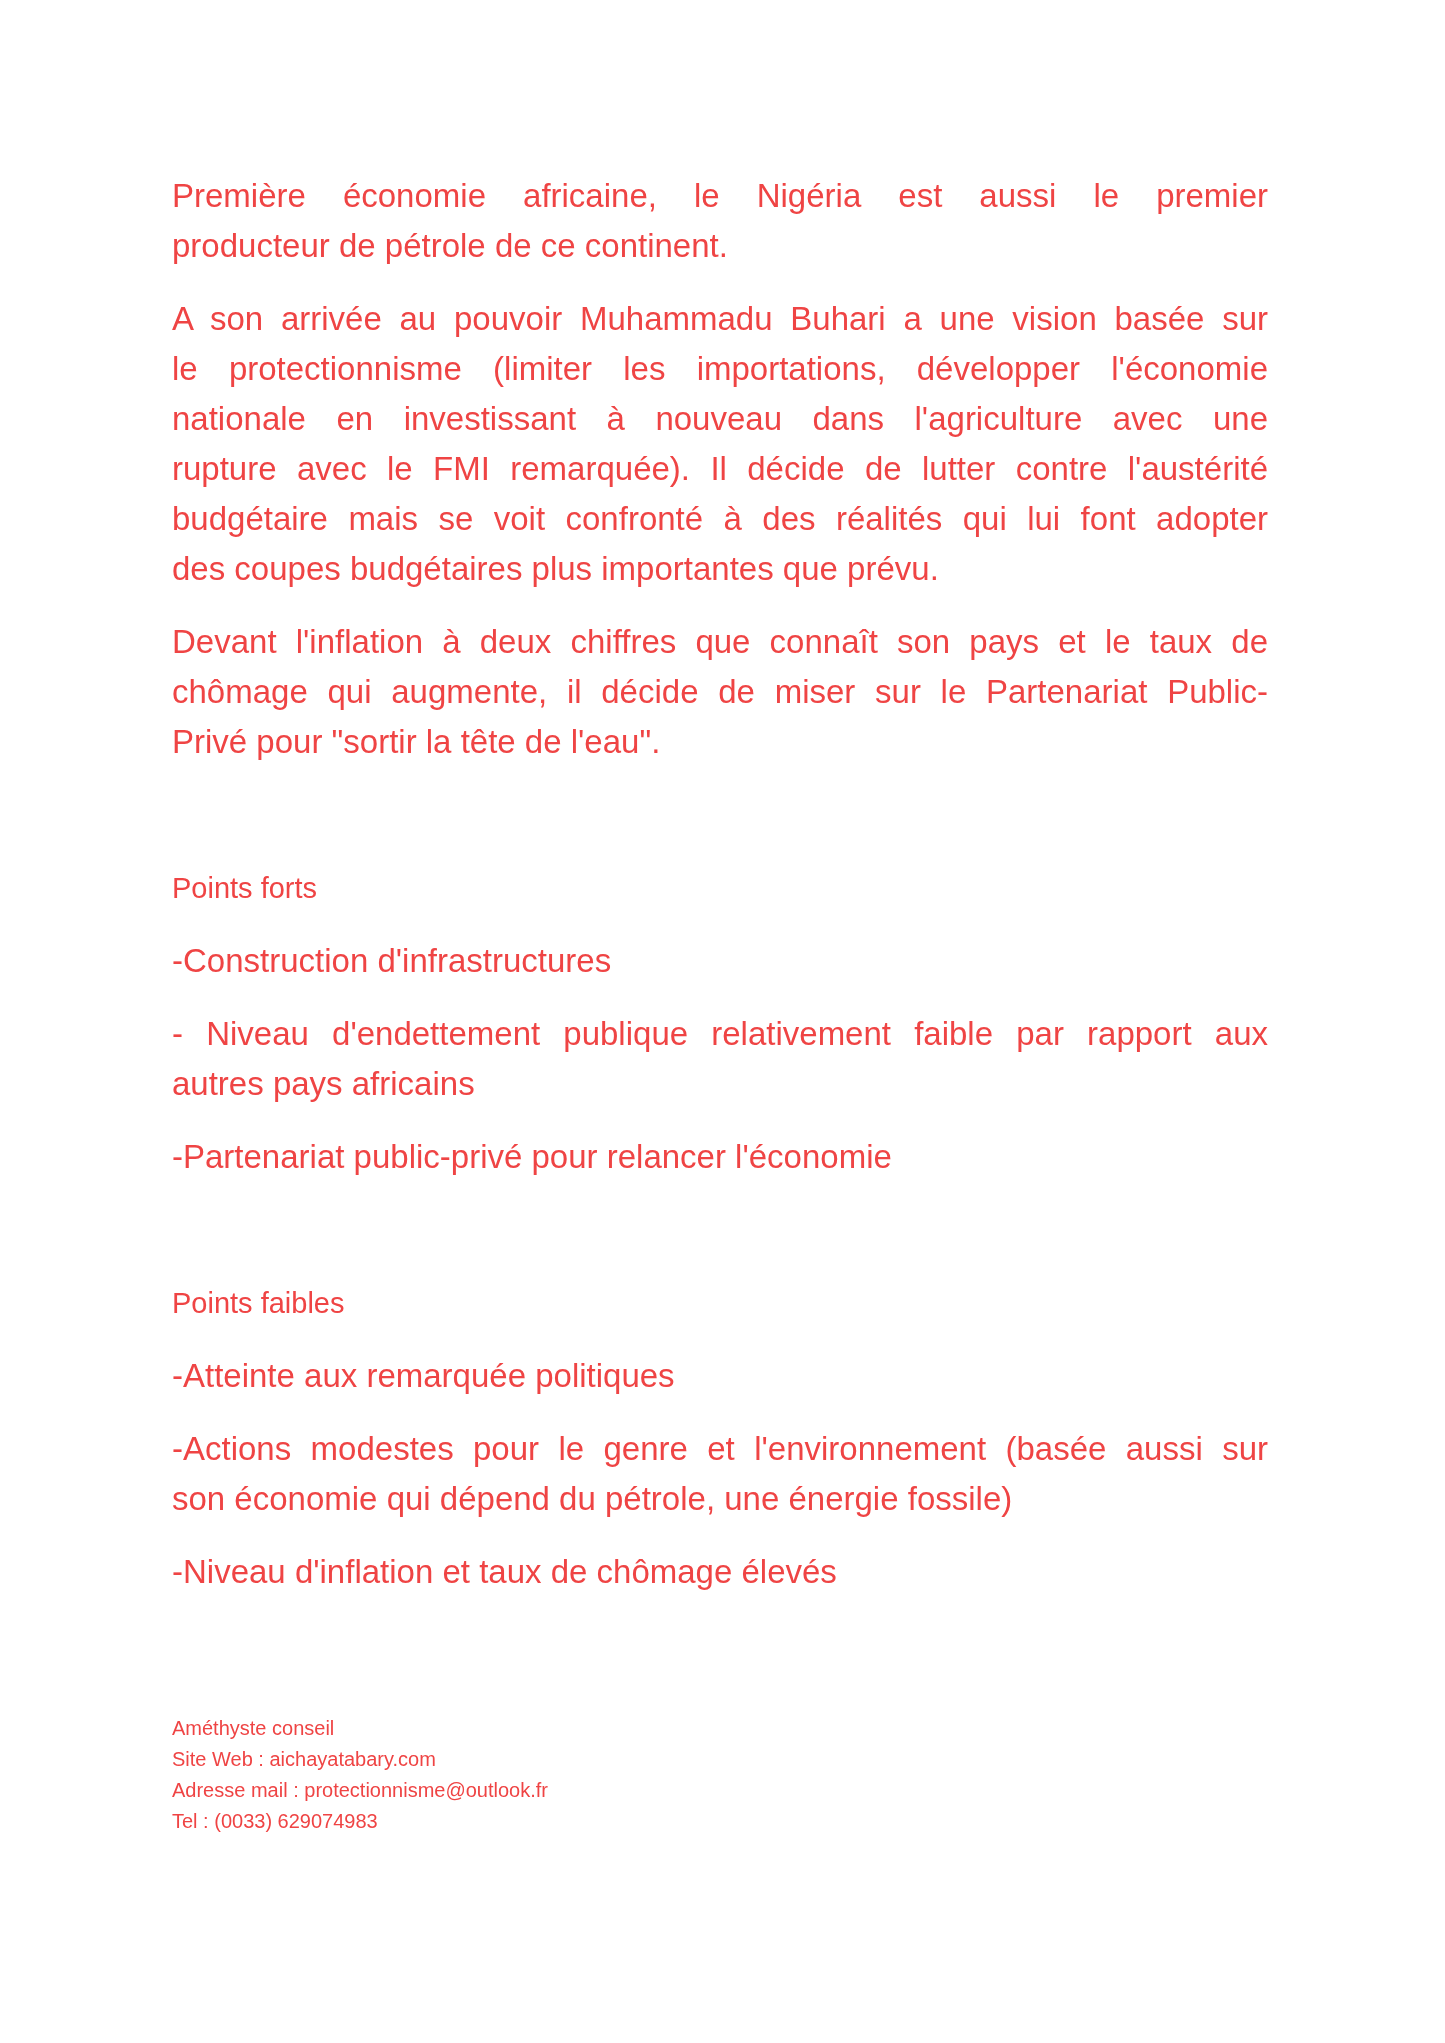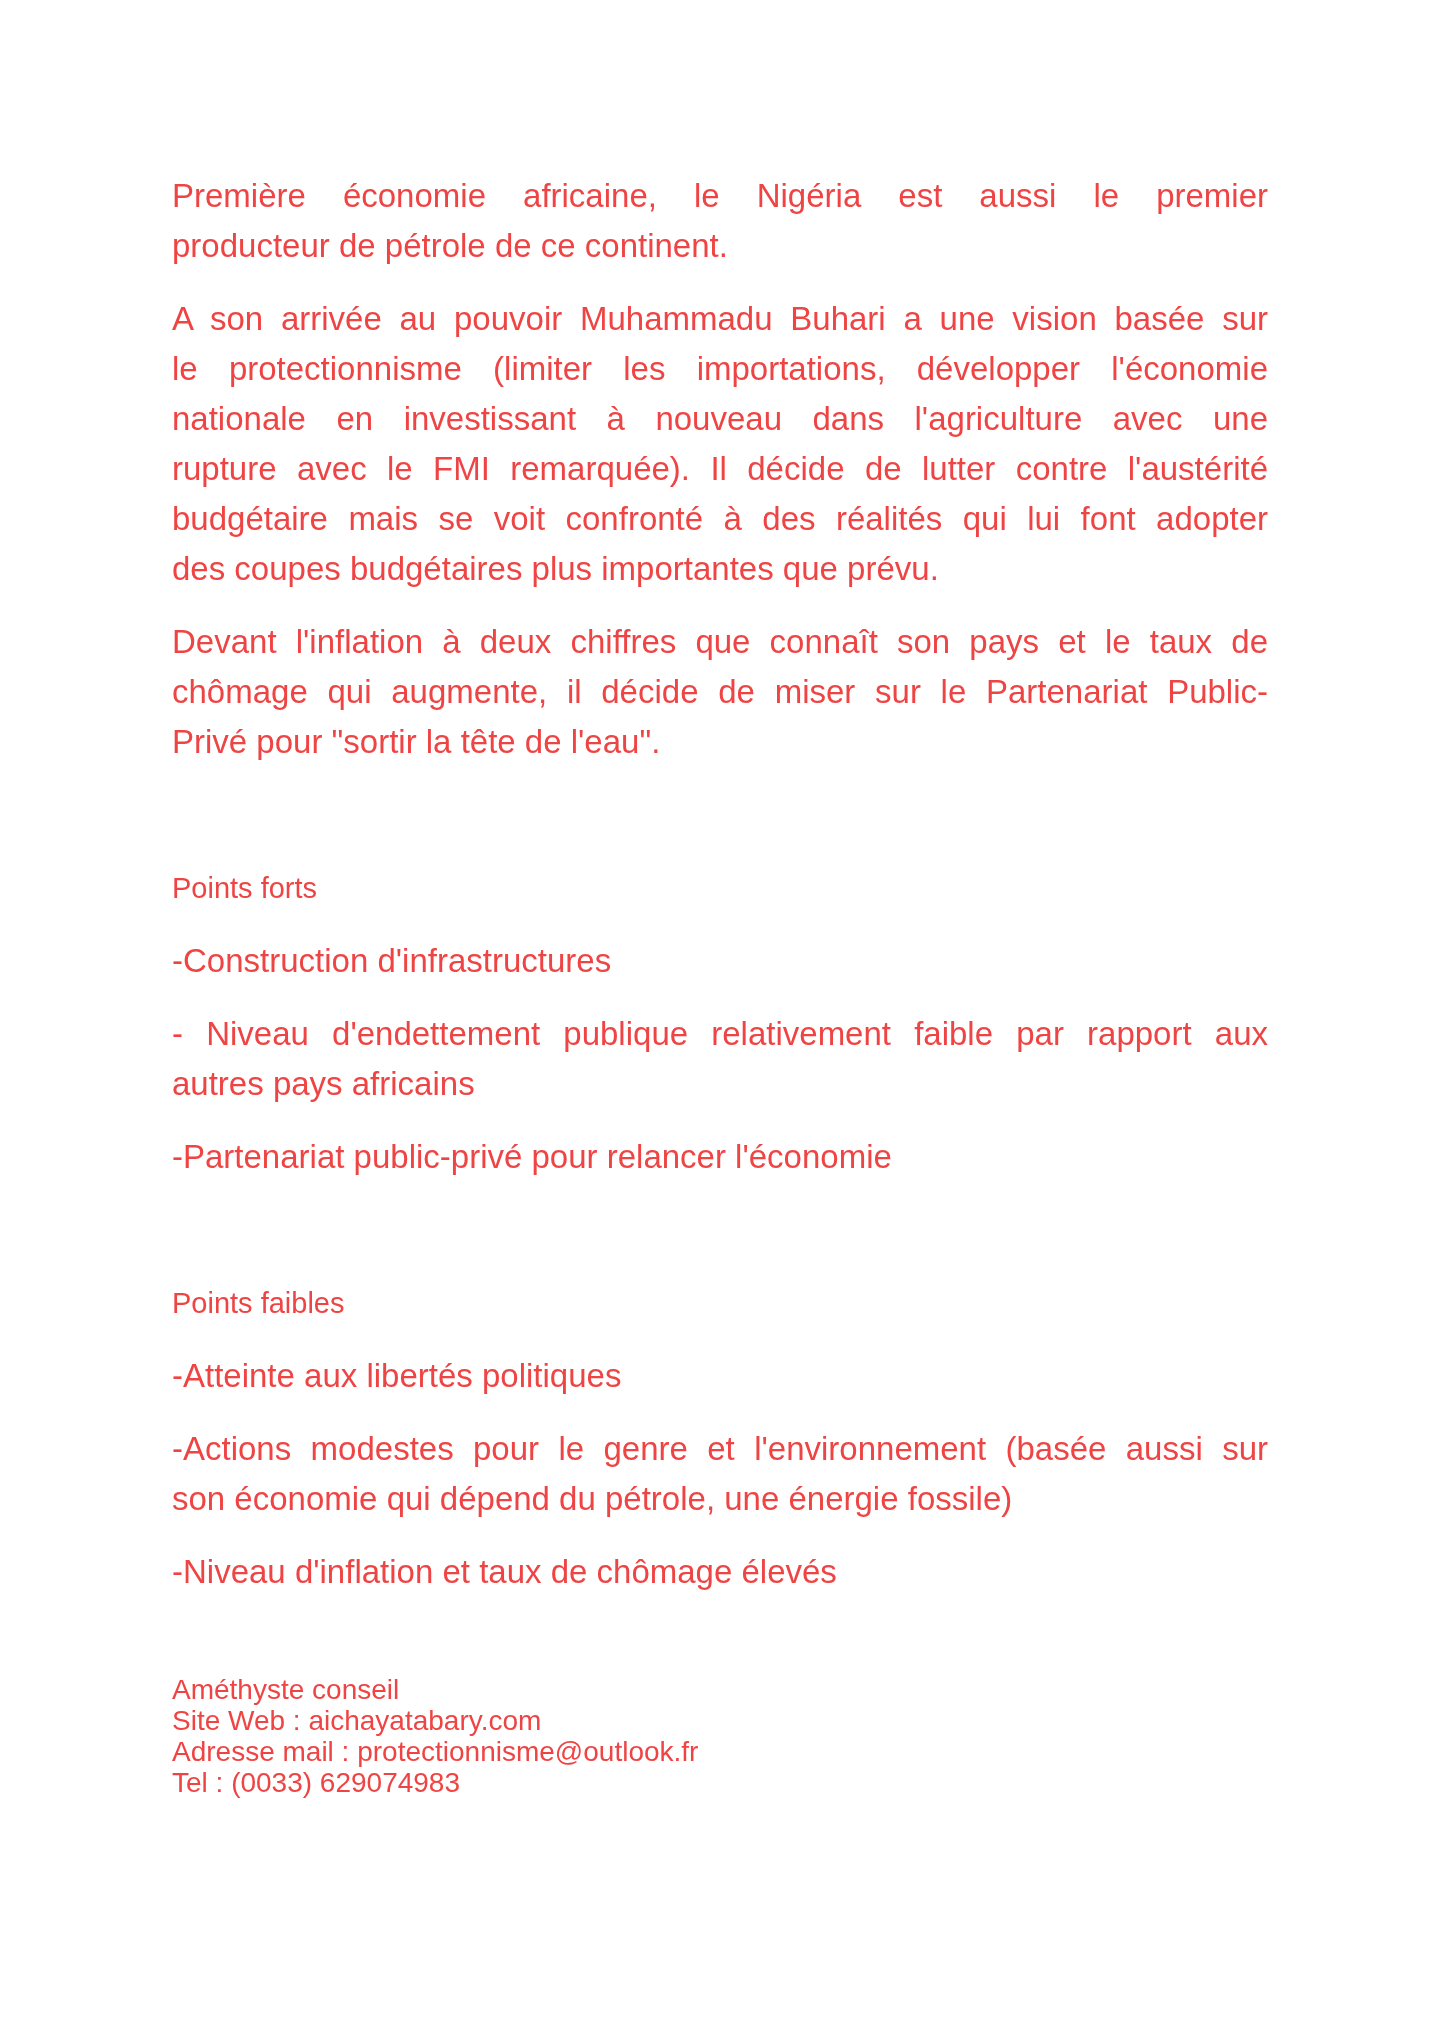--- a/index.html
+++ b/index.html
@@ -39,22 +39,22 @@
   .spacer {
     height: 73px;
   }
   .section-heading {
     margin: 0 0 23px 0;
     font-size: 29px;
     font-weight: normal;
     line-height: 50px;
   }
   .footer {
-    margin-top: 77px;
-    font-size: 28px;
+    margin-top: 116px;
+    font-size: 20px;
     line-height: 31px;
   }
   .footer .footer-line {
     white-space: nowrap;
   }
 </style>
 </head>
 <body>
 
 <div class="page">
@@ -96,21 +96,21 @@
           <div class="line">-Partenariat public-privé pour relancer l'économie</div>
         </div>
       </div>
 
     <div class="spacer"></div>
 
     <div class="section-heading">Points faibles</div>
 
     <div>
         <div class="para">
-          <div class="line">-Atteinte aux libertés politiques</div>
+          <div class="line">-Atteinte aux remarquée politiques</div>
         </div>
         <div class="para">
           <div class="line fill">-Actions modestes pour le genre et l'environnement (basée aussi sur</div>
           <div class="line">son économie qui dépend du pétrole, une énergie fossile)</div>
         </div>
         <div class="para">
           <div class="line">-Niveau d'inflation et taux de chômage élevés</div>
         </div>
       </div>
 

